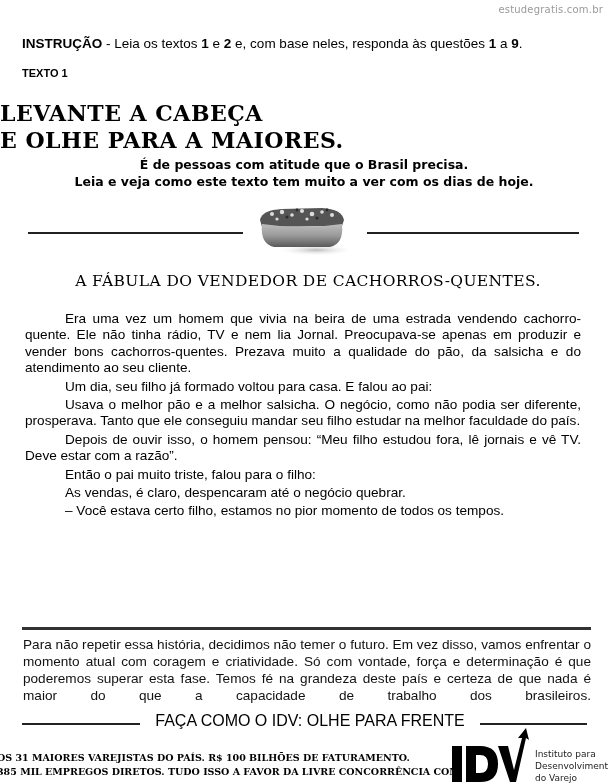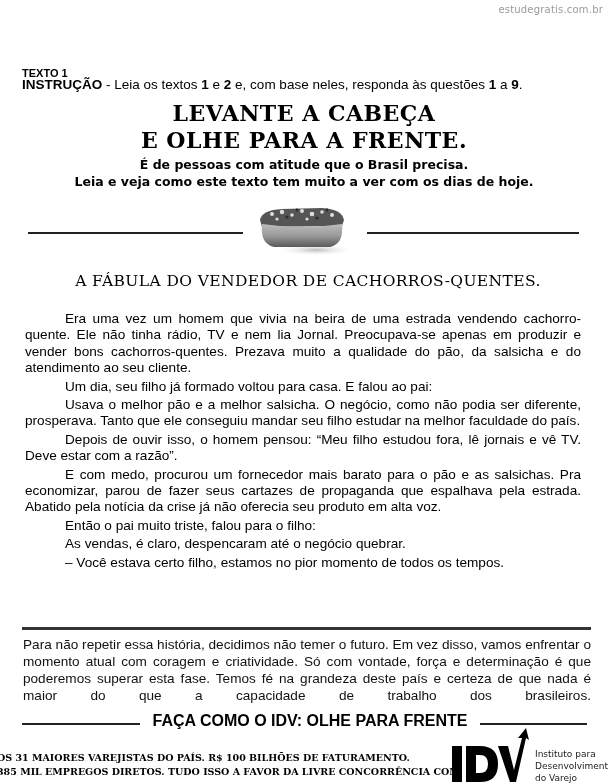--- a/index.html
+++ b/index.html
@@ -6,29 +6,29 @@
     body {
       width: 608px; height: 784px; position: relative; overflow: hidden;
       font-family: "Liberation Sans", sans-serif; color: #000;
     }
     .watermark {
       position: absolute; top: 4px; right: 5px;
       font-family: "DejaVu Sans", sans-serif; font-size: 10px; color: #9a9a9a; letter-spacing: 0.2px;
     }
     .instruction {
       position: absolute; top: 36px; left: 22px;
-      font-size: 13.5px; white-space: nowrap; margin-top: 41px;
+      font-size: 13.5px; white-space: nowrap;
     }
     .instruction b { font-weight: bold; }
     .texto-label {
       position: absolute; top: 67px; left: 22px;
       font-size: 11px; font-weight: bold;
     }
     .headline {
-      position: absolute; top: 100px; left: 0; width: 608px; text-align: center;
+      position: absolute; top: 100px; left: 0; width: 608px; 
       font-family: "DejaVu Serif", serif; font-weight: bold; font-size: 22px; line-height: 27px;
       letter-spacing: 0.5px;
     }
     .subline {
       position: absolute; left: 0; width: 608px; text-align: center;
       font-family: "DejaVu Sans", sans-serif; font-weight: bold; font-size: 12.5px; line-height: 16px;
     }
     .sub1 { top: 157px; }
     .sub2 { top: 174px; }
     .rule { position: absolute; height: 2px; background: #222; }
@@ -48,21 +48,21 @@
     .closing {
       position: absolute; top: 636px; left: 23px; width: 568px;
       font-size: 13.6px; line-height: 17px; text-align: justify; text-align-last: justify;
       color: #111;
     }
     .cta-rule { position: absolute; height: 2px; background: #222; top: 723px; }
     .cta-rule-left { left: 22px; width: 118px; }
     .cta-rule-right { left: 480px; width: 107px; }
     .cta {
       position: absolute; top: 712px; left: 144px; width: 332px; text-align: center;
-      font-size: 16px; font-weight: bold; white-space: nowrap;
+      font-size: 16px; font-weight: normal; white-space: nowrap;
     }
     .footer-text {
       position: absolute; left: 0; width: 460px; white-space: nowrap; overflow: hidden;
       font-family: "DejaVu Serif", serif; font-weight: bold; font-size: 9.5px; line-height: 12px;
     }
     .footer-1 { top: 752px; left: -3px; }
     .footer-2 { top: 766px; left: -3px; }
     .idv-logo { position: absolute; top: 728px; left: 450px; width: 80px; height: 56px; }
     .idv-caption {
       position: absolute; top: 748px; left: 535px; font-size: 9px; line-height: 12px; color: #222;
@@ -73,21 +73,21 @@
 <body>
 
 <div class="watermark">estudegratis.com.br</div>
 
 <div class="instruction"><b>INSTRUÇÃO</b><span> - Leia os textos </span><b>1</b><span> e </span><b>2</b><span> e, com base neles, responda às questões </span><b>1</b><span> a </span><b>9</b><span>.</span></div>
 
 <div class="texto-label">TEXTO 1</div>
 
 <div class="headline">
   <div>LEVANTE A CABEÇA</div>
-  <div>E OLHE PARA A FRENTE.</div>
+  <div>E OLHE PARA A MAIORES.</div>
 </div>
 
 <div class="subline sub1">É de pessoas com atitude que o Brasil precisa.</div>
 <div class="subline sub2">Leia e veja como este texto tem muito a ver com os dias de hoje.</div>
 
 <div class="rule rule-left"></div>
 <svg class="hotdog" viewBox="0 0 96 58">
   <defs>
     <linearGradient id="bun" x1="0" y1="0" x2="0" y2="1">
       <stop offset="0" stop-color="#bdbdbd"></stop>
@@ -122,21 +122,20 @@
 </svg>
 <div class="rule rule-right"></div>
 
 <div class="fable-title">A FÁBULA DO VENDEDOR DE CACHORROS-QUENTES.</div>
 
 <div class="story">
   <p>Era uma vez um homem que vivia na beira de uma estrada vendendo cachorro-quente. Ele não tinha rádio, TV e nem lia Jornal. Preocupava-se apenas em produzir e vender bons cachorros-quentes. Prezava muito a qualidade do pão, da salsicha e do atendimento ao seu cliente.</p>
   <p>Um dia, seu filho já formado voltou para casa. E falou ao pai:</p>
   <p>Usava o melhor pão e a melhor salsicha. O negócio, como não podia ser diferente, prosperava. Tanto que ele conseguiu mandar seu filho estudar na melhor faculdade do país.</p>
   <p>Depois de ouvir isso, o homem pensou: “Meu filho estudou fora, lê jornais e vê TV. Deve estar com a razão”.</p>
-  <p>E com medo, procurou um fornecedor mais barato para o pão e as salsichas. Pra economizar, parou de fazer seus cartazes de propaganda que espalhava pela estrada. Abatido pela notícia da crise já não oferecia seu produto em alta voz.</p>
   <p>Então o pai muito triste, falou para o filho:</p>
   <p>As vendas, é claro, despencaram até o negócio quebrar.</p>
   <p>– Você estava certo filho, estamos no pior momento de todos os tempos.</p>
 </div>
 
 <div class="thick-rule"></div>
 
 <div class="closing">Para não repetir essa história, decidimos não temer o futuro. Em vez disso, vamos enfrentar o momento atual com coragem e criatividade. Só com vontade, força e determinação é que poderemos superar esta fase. Temos fé na grandeza deste país e certeza de que nada é maior do que a capacidade de trabalho dos brasileiros.</div>
 
 <div class="cta-rule cta-rule-left"></div>

